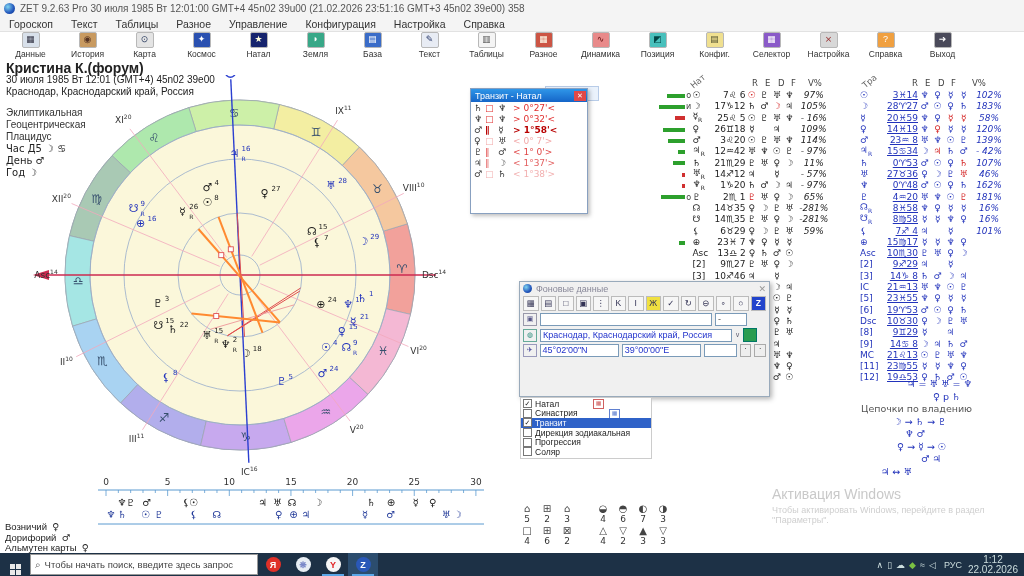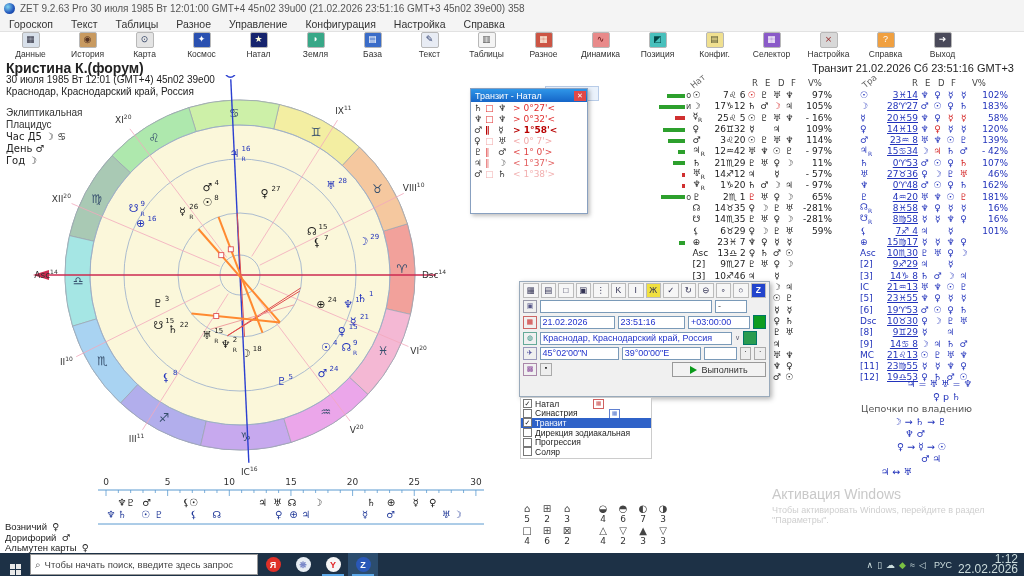--- a/index.html
+++ b/index.html
@@ -32,21 +32,21 @@
   .thead .corner{position:absolute;left:34px;top:6px;transform:rotate(-40deg);color:#666;}
   #transit-table .thead .corner{left:2px;}
   .thead .h{position:absolute;top:8px;}
   .prow{display:flex;height:11.3px;align-items:center;}
   .c-bar{width:30px;display:flex;justify-content:flex-end;align-items:center;}
   .c-bar .bar{height:4px;display:block;}
   .c-mk{width:8px;font-size:8px;color:#444;text-align:center;}
   .c-pl{width:13px;}
   .c-pos{width:42px;text-align:right;white-space:pre;}
   .c-d{width:13px;text-align:center;}
-  .c-v{width:38px;text-align:right;}
+  .c-v{width:38px;text-align:center;font-style:italic;}
   #transit-table .c-pl{width:14px;}
   #transit-table .c-pos{width:44px;text-decoration:underline;}
   .red{color:#d42222 !important;}
   
   #asp-dialog{position:absolute;left:470px;top:88px;width:116px;height:124px;background:#fff;
               border:1px solid #88a0c0;box-shadow:2px 2px 4px rgba(0,0,0,.25);font-size:9px;}
   #asp-title{height:13px;background:linear-gradient(#2f96e8,#1565c8);color:#fff;font-size:9px;
              display:flex;align-items:center;padding-left:4px;}
   #asp-close{margin-left:auto;width:12px;height:10px;background:#e04848;color:#fff;font-size:7px;
              line-height:10px;text-align:center;margin-right:1px;}
@@ -105,21 +105,21 @@
   .winlogo{display:inline-grid;grid-template-columns:5px 5px;grid-template-rows:5px 5px;gap:1px;}
   .winlogo i{background:#e8e8e8;}
   #tsearch{width:218px;height:19px;background:#fff;border:1px solid #999;display:flex;align-items:center;
            gap:4px;padding:0 4px;font-size:9.5px;color:#444;}
   .tapp{width:30px;height:23px;display:flex;align-items:center;justify-content:center;position:relative;}
   .tapp .badge{width:15px;height:15px;border-radius:50%;display:flex;align-items:center;justify-content:center;
                font-size:9px;font-weight:bold;}
   .tapp.open:after{content:"";position:absolute;bottom:0;left:4px;right:4px;height:2px;background:#5aa7e8;}
   .tapp.active{background:#2c4d6e;}
   #tray{margin-left:auto;display:flex;align-items:center;gap:6px;font-size:9px;padding-right:6px;color:#cdd;}
-  #tray .clock{text-align:right;font-size:12px;line-height:9.5px;}
+  #tray .clock{text-align:center;font-size:10px;line-height:9.5px;}
 </style>
 </head>
 <body>
 
 <div id="app">
 
   <div id="titlebar">
     <span id="app-icon"></span>
     <span>ZET 9.2.63 Pro   30 июля 1985  Вт  12:01:00 GMT+4 45n02  39u00   (21.02.2026  23:51:16 GMT+3 45n02 39e00)   358</span>
   </div>
@@ -198,28 +198,28 @@
       <div class="tbtn">
         <span class="ticon" style="background:#f0a040;color:#fff">?</span>
     <span class="tlabel">Справка</span>
       </div>
       <div class="tbtn">
         <span class="ticon" style="background:#4a4a5a;color:#fff">➜</span>
     <span class="tlabel">Выход</span>
       </div>
     </div>
 
-  <div id="transit-header">Транзит 21.02.2026  Сб 23:51:16 GMT+3</div>
 
   <div id="person">
     <div class="name">Кристина К.(форум)</div>
     <div>30 июля 1985  Вт  12:01 (GMT+4) 45n02  39e00</div>
     <div>Краснодар, Краснодарский край, Россия</div>
     <div class="cfg" id="person-settings">
         <div>Эклиптикальная</div>
+        <div>Геоцентрическая</div>
         <div>Плацидус</div>
       </div>
     <div class="g">Час Д5  ☽ ♋</div>
     <div class="g">День  ♂</div>
     <div class="g">Год  ☽</div>
   </div>
 
   <div id="wheel"><svg width="440" height="410" viewBox="0 0 440 410" font-family="DejaVu Sans">
         <circle cx="210" cy="200" r="175" fill="#fbf7da" stroke="#9aa4b0"></circle>
         <path d="M356.1555097177853,233.74265815157975 L380.5147613374162,239.36643451017636 A175,175 0 0 0 377.3533322935312,148.83495167352106 L353.4457133944553,156.14424429158947 A150,150 0 0 1 356.1555097177853,233.74265815157975" fill="#f2a19b" stroke="#9aa4b0" stroke-width="0.7"></path>
@@ -393,21 +393,21 @@
         <span class="c-d ">♅</span>
         <span class="c-d ">♆</span>
         <span class="c-v">- 16%</span>
       </div>
       <div class="prow">
         <span class="c-bar">
           <span class="bar" style="width:22px;background:#2da02d"></span>
         </span>
         <span class="c-mk"></span>
         <span class="c-pl">♀</span>
-        <span class="c-pos">26♊32</span>
+        <span class="c-pos">26♊18</span>
         <span class="c-d ">☿</span>
         <span class="c-d "></span>
         <span class="c-d ">♃</span>
         <span class="c-d "></span>
         <span class="c-v">109%</span>
       </div>
       <div class="prow">
         <span class="c-bar">
           <span class="bar" style="width:17px;background:#2da02d"></span>
         </span>
@@ -956,20 +956,25 @@
         <div class="asp-row">
           <span class="a-p">♂</span>
    <span class="a-a" style="color:#f2b0b0">□</span>
    <span class="a-p2">♄</span>
    <span class="a-o" style="color:#f2b0b0">&lt; 1°38'&gt;</span>
         </div>
       </div>
   </div>
 
   <div id="bg-dialog">
+    <div id="bg-title">
+      <span id="app-icon" style="width:9px;height:9px;"></span>
+      <span class="ttl">Фоновые данные</span>
+      <span style="color:#999;">✕</span>
+    </div>
     <div id="bg-tools">
         <span class="bgt">▦</span>
         <span class="bgt">▤</span>
         <span class="bgt">□</span>
         <span class="bgt">▣</span>
         <span class="bgt">⋮</span>
         <span class="bgt">K</span>
         <span class="bgt">I</span>
         <span class="bgt hl">Ж</span>
         <span class="bgt">✓</span>
@@ -978,47 +983,32 @@
         <span class="bgt">∘</span>
         <span class="bgt">○</span>
         <span class="bgt z">Z</span>
       </div>
     <div class="bg-row">
       <span class="bg-ic" style="border-color:#99a;color:#558;">▣</span>
       <span class="fld" style="width:166px;"></span>
       <span class="fld" style="width:26px;color:#555;">-</span>
     </div>
     <div class="bg-row">
-      <span class="bg-ic" style="border-color:#c66;color:#c33;">▦</span>
-      <span class="fld" style="width:72px;">21.02.2026</span>
-      <span class="fld" style="width:64px;">23:51:16</span>
-      <span class="fld" style="width:58px;">+03:00:00</span>
-      <span class="greenbtn"></span>
-    </div>
-    <div class="bg-row">
       <span class="bg-ic" style="border-color:#6a9;color:#287;">◍</span>
       <span class="fld" style="width:186px;">Краснодар, Краснодарский край, Россия</span>
       <span style="font-size:7px;color:#667;">∨</span>
       <span class="greenbtn" style="background:#2a9c50;"></span>
     </div>
     <div class="bg-row">
       <span class="bg-ic" style="border-color:#99b;color:#449;">✈</span>
       <span class="fld" style="width:76px;">45°02'00"N</span>
       <span class="fld" style="width:76px;">39°00'00"E</span>
       <span class="fld" style="width:28px;"></span>
       <span class="minibtn">·</span>
       <span class="minibtn">·</span>
-    </div>
-    <div class="bg-row">
-      <span class="bg-ic" style="border-color:#a8a;color:#849;">▩</span>
-      <span class="minibtn">▪</span>
-      <span id="bg-run">
-        <span class="play"></span>
-        <span>Выполнить</span>
-      </span>
     </div>
   </div>
 
   <div id="opts">
       <div class="opt">
         <span class="cb">✓</span>
     <span>Натал</span>
         <span class="oicn" style="left:72px;border-color:#d06060;color:#d06060">▦</span>
       </div>
       <div class="opt">

